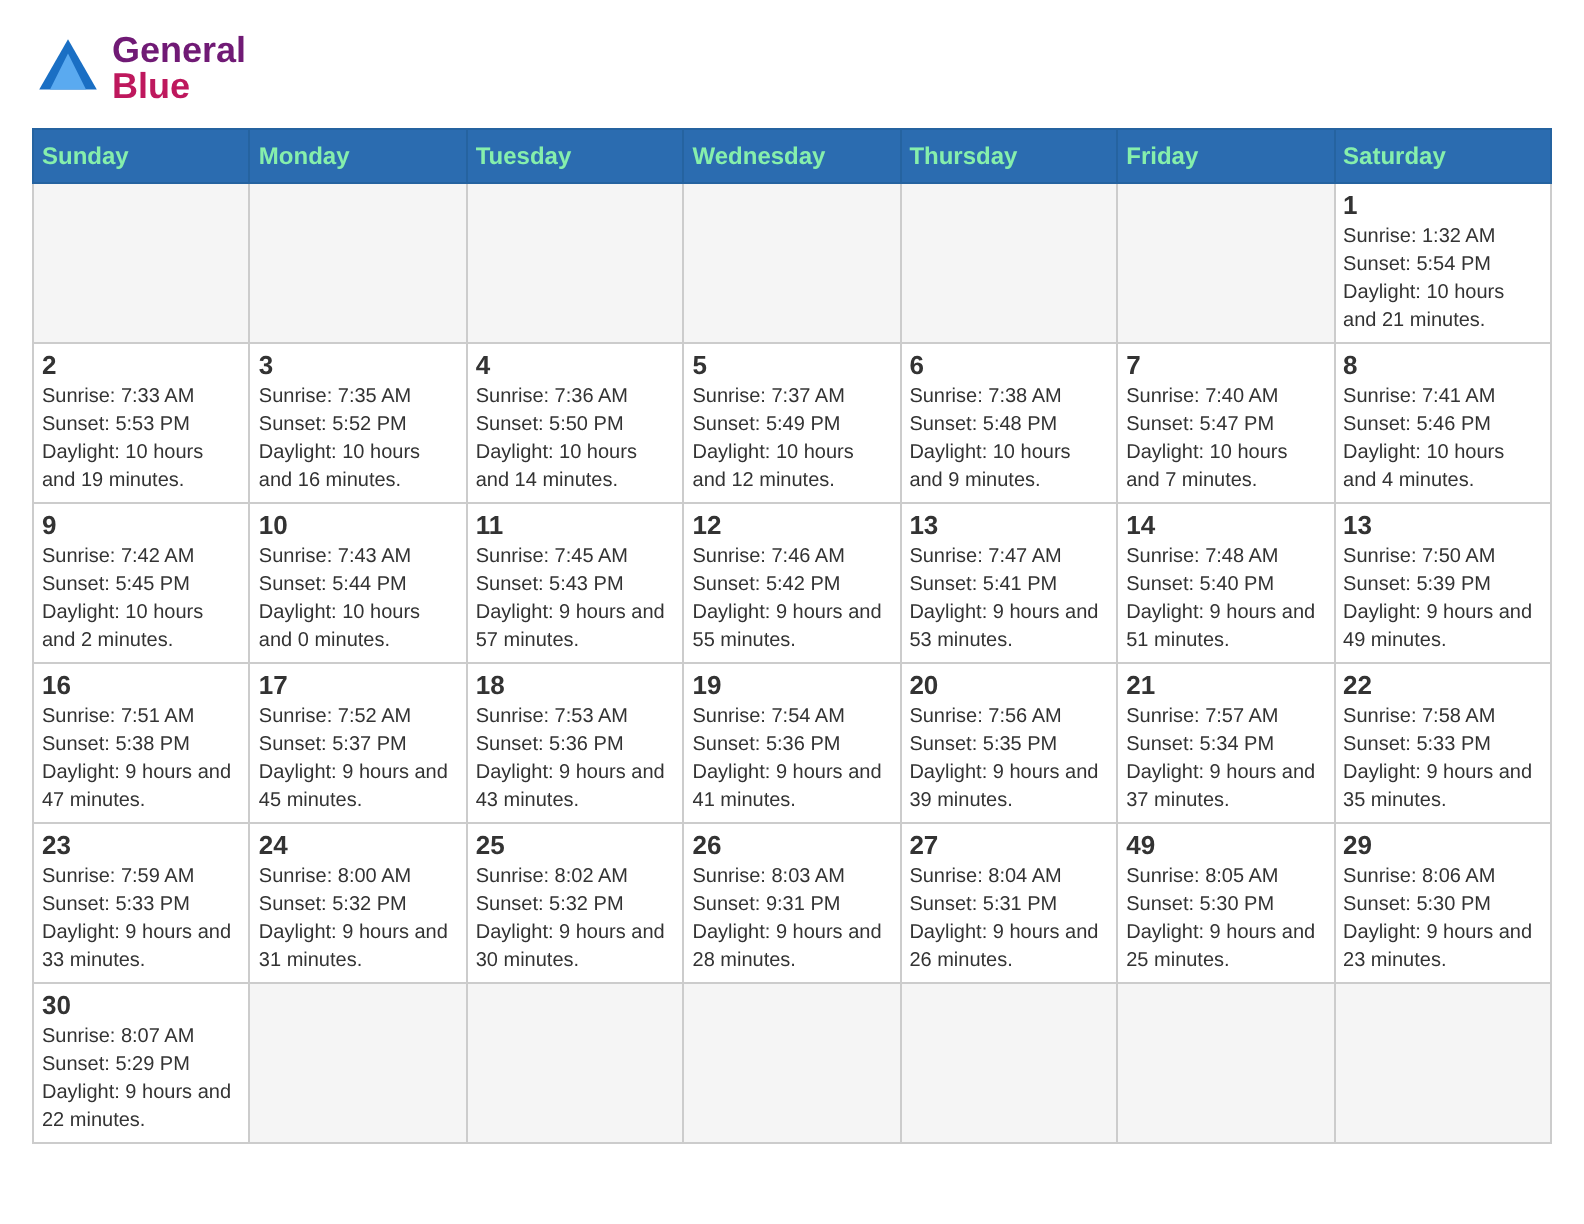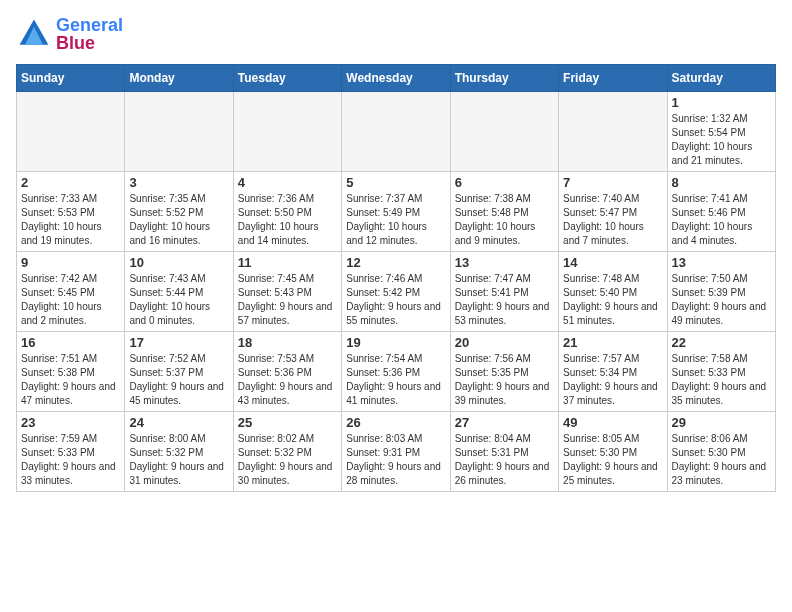--- a/index.html
+++ b/index.html
@@ -21,21 +21,21 @@
       align-items: center;
       gap: 4px;
     }
     .logo-text {
       font-size: 18px;
       font-weight: bold;
       color: #333;
       line-height: 1;
     }
     .logo-text span {
-      color: #3b82f6;
+      color: #701a75;
     }
     .logo-icon {
       width: 36px;
       height: 36px;
     }
     .title-area {
       text-align: right;
     }
     .month-title {
       font-size: 32px;
@@ -46,21 +46,21 @@
       font-size: 14px;
       color: #555;
     }
     .calendar {
       width: 100%;
       border-collapse: collapse;
       border: 1px solid #ccc;
     }
     .calendar th {
       background-color: #2b6cb0;
-      color: #ffffff;
+      color: #86efac;
       font-size: 12px;
       font-weight: bold;
       padding: 6px 4px;
       text-align: left;
       border: 1px solid #2563a0;
     }
     .calendar td {
       border: 1px solid #ccc;
       vertical-align: top;
       padding: 3px 4px;
@@ -301,14 +301,28 @@
 Sunset: 5:30 PM
 Daylight: 9 hours and 25 minutes.</div>
         </td>
         <td>
           <span class="day-number">29</span>
           <div class="day-info">Sunrise: 8:06 AM
 Sunset: 5:30 PM
 Daylight: 9 hours and 23 minutes.</div>
         </td>
       </tr>
+      <tr>
+        <td>
+          <span class="day-number">30</span>
+          <div class="day-info">Sunrise: 8:07 AM
+Sunset: 5:29 PM
+Daylight: 9 hours and 22 minutes.</div>
+        </td>
+        <td class="empty"></td>
+        <td class="empty"></td>
+        <td class="empty"></td>
+        <td class="empty"></td>
+        <td class="empty"></td>
+        <td class="empty"></td>
+      </tr>
     </tbody>
 </table>
 
 </body></html>

